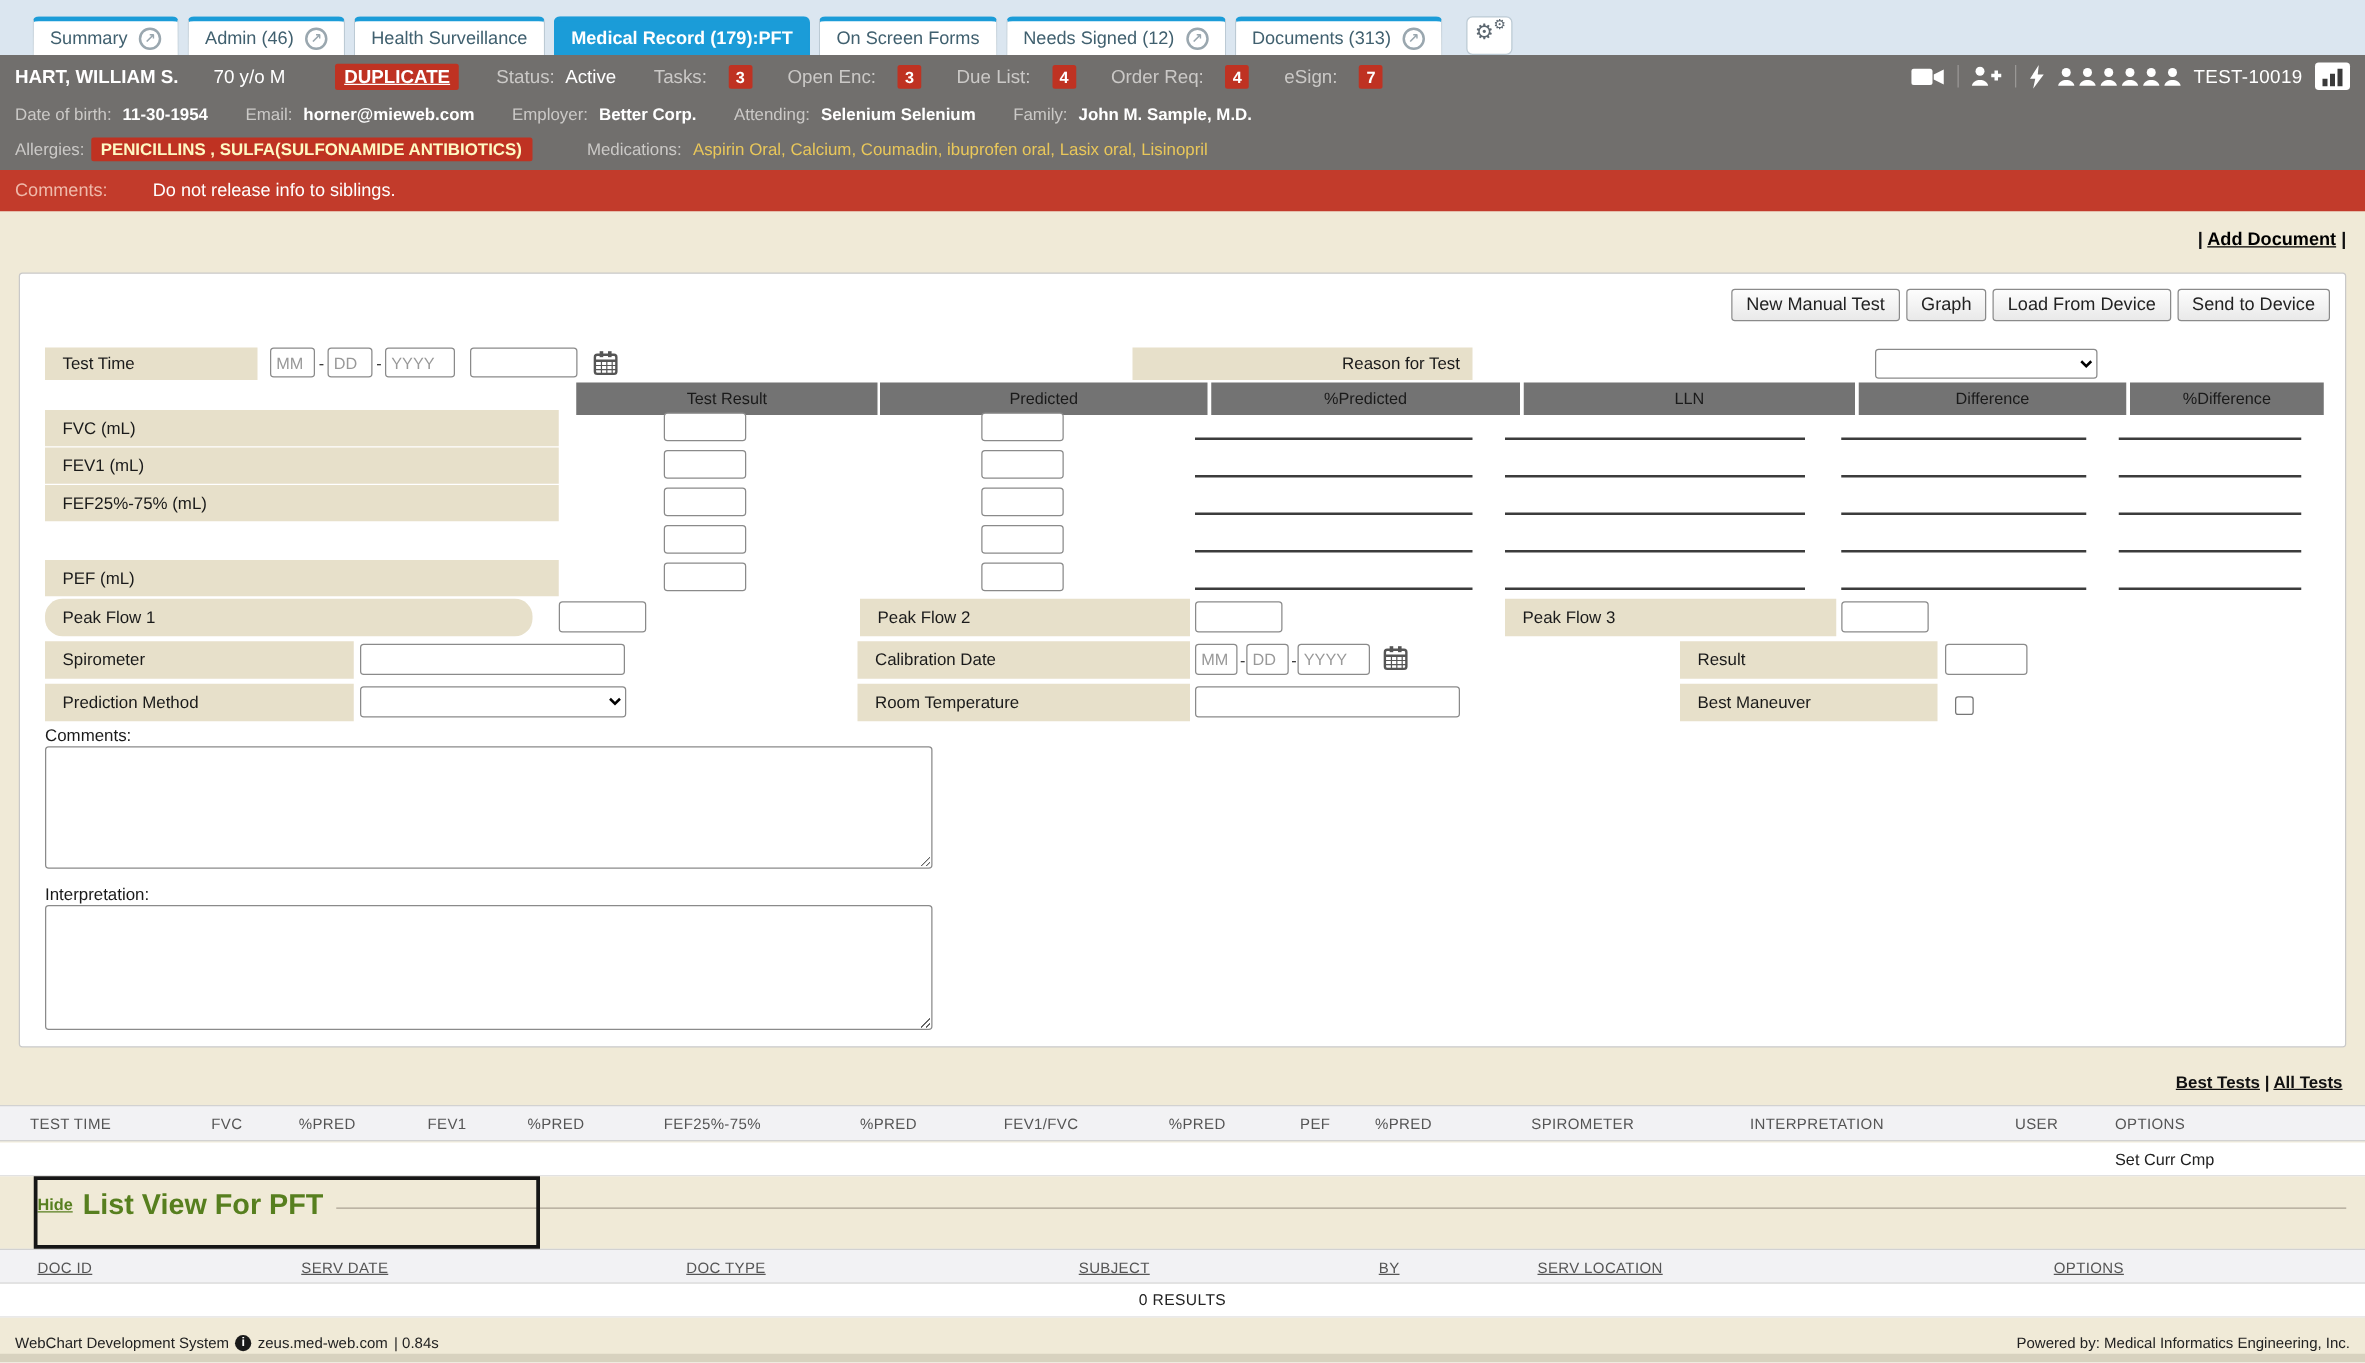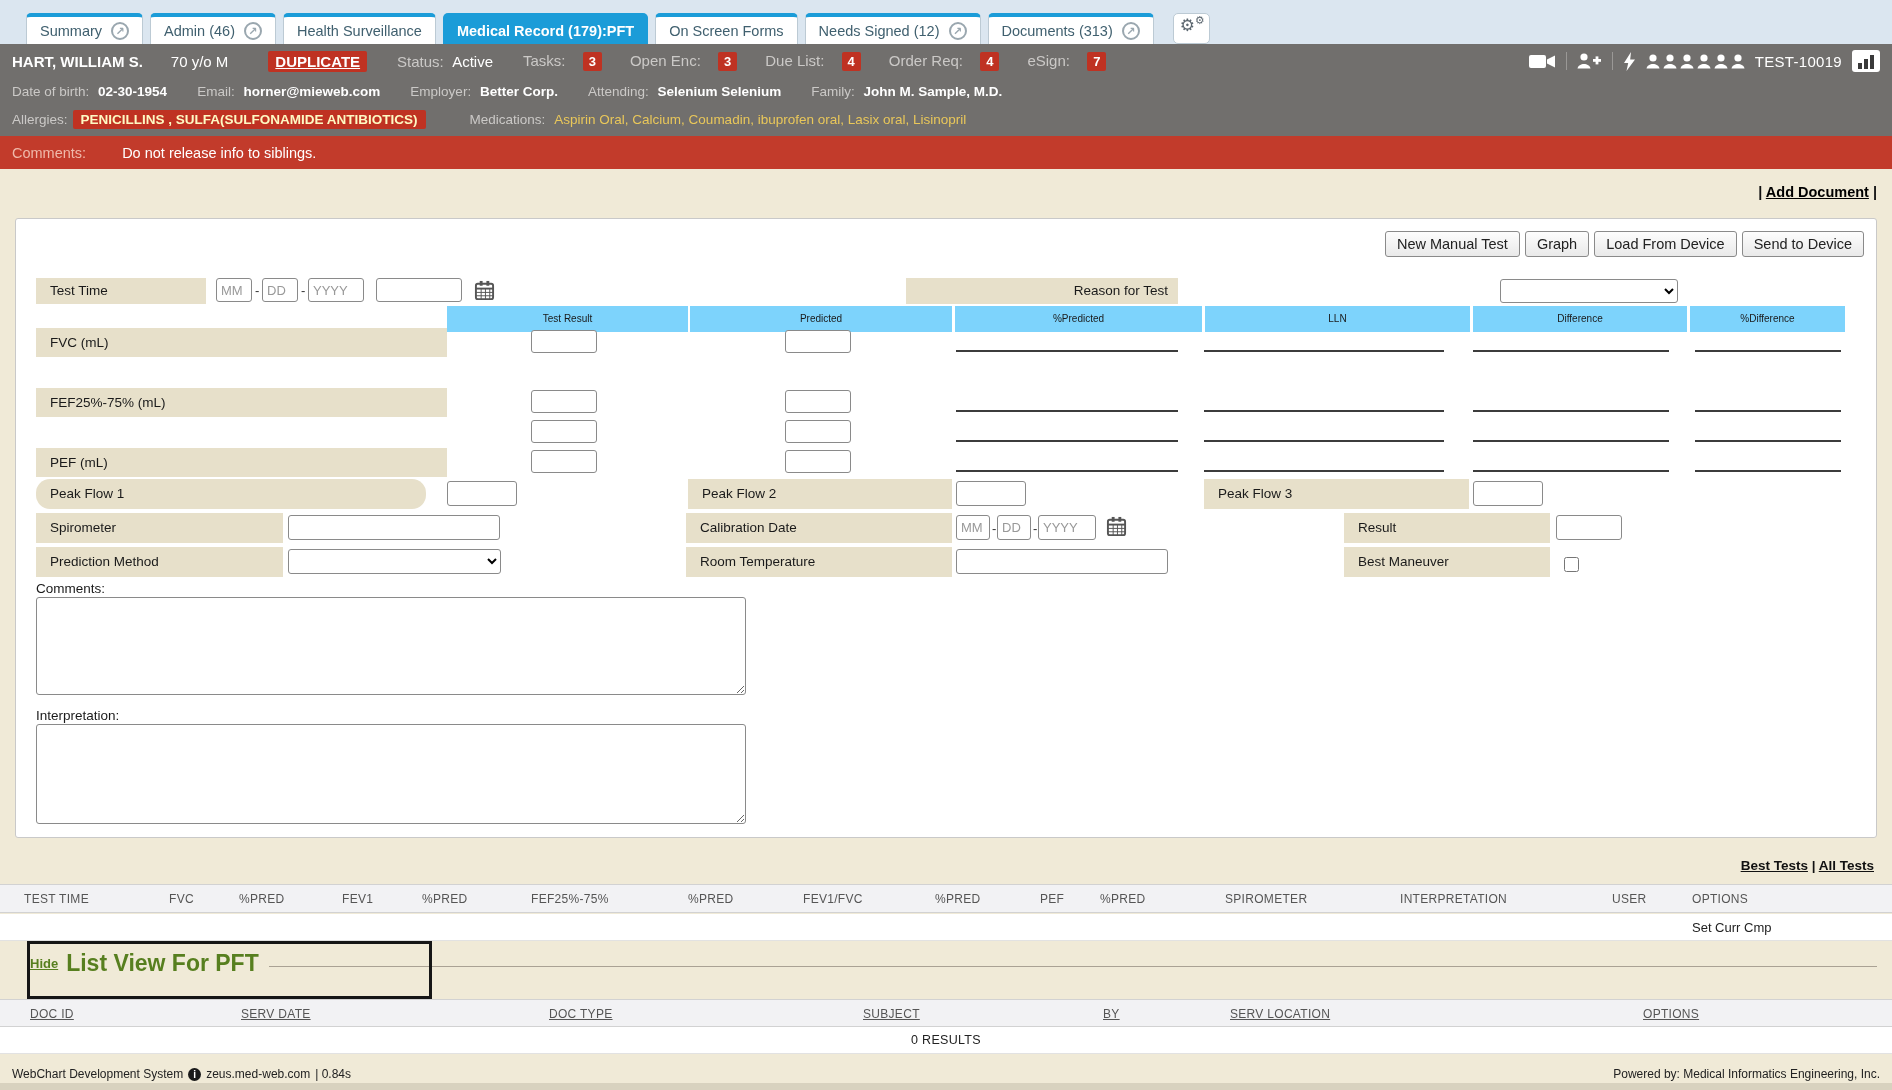--- a/index.html
+++ b/index.html
@@ -53,21 +53,21 @@
   .adddoc{position:absolute;top:184px;right:15px;font-size:14.5px;font-weight:bold;color:#111;}
   .adddoc a{color:#000000;text-decoration:underline;cursor:pointer;}
   
   .panel{position:absolute;left:15px;top:218px;width:1862px;height:620px;background:#fff;
     border:1px solid #c9c9c9;border-radius:3px;}
   .btnrow{position:absolute;top:12px;right:12px;display:flex;gap:5px;}
   .btn{font-size:14.5px;font-family:inherit;color:#222;background:linear-gradient(#fdfdfd,#e9e9e9);
     border:1px solid #8a8a8a;border-radius:3px;padding:4px 11px;cursor:pointer;white-space:nowrap;}
   .frow{position:absolute;left:0;right:0;}
   .lcell{position:absolute;background:#e7e0ca;font-size:13.5px;color:#1a1a1a;padding-left:14px;}
-  .ccell{position:absolute;background:#7dd3fc;font-size:10px;text-align:center;}
+  .ccell{position:absolute;background:#737373;font-size:13px;text-align:center;margin-left:14px;}
   .rcell{position:absolute;background:#e7e0ca;font-size:13.5px;text-align:right;padding-right:10px;}
   .inp{position:absolute;border:1px solid #8a8a8a;border-radius:3px;height:24px;font-size:13px;
     font-family:inherit;padding:0 4px;}
   .dateph::placeholder{color:#999;}
   .uline{position:absolute;border-top:2px solid #3c3c3c;height:0;}
   .dash{position:absolute;font-size:13px;color:#333;}
   .calbtn{position:absolute;background:none;border:none;padding:0;cursor:pointer;}
   select.inp{padding:0 2px;background:#fff;}
   .tlabel{position:absolute;font-size:13.5px;color:#1a1a1a;}
   textarea.tarea{position:absolute;border:1px solid #8a8a8a;border-radius:3px;font-family:inherit;
@@ -219,21 +219,21 @@
       <span class="chartbtn">
         <i style="height:6px"></i>
           <i style="height:10px"></i>
           <i style="height:14px"></i>
       </span>
     </span>
   </div>
   <div class="prow prow2">
     <span class="sp30">
       <span class="plabel">Date of birth:</span>
-      <span class="pval">02-30-1954</span>
+      <span class="pval">11-30-1954</span>
     </span>
     <span class="sp30">
       <span class="plabel">Email:</span>
       <span class="pval">horner@mieweb.com</span>
     </span>
     <span class="sp30">
       <span class="plabel">Employer:</span>
       <span class="pval">Better Corp.</span>
     </span>
     <span class="sp30">
@@ -302,20 +302,29 @@
     <div class="ccell" style="left:431px;width:241px;height:26px;line-height:26px;">Test Result</div>
     <div class="ccell" style="left:674px;width:262px;height:26px;line-height:26px;">Predicted</div>
     <div class="ccell" style="left:939px;width:247px;height:26px;line-height:26px;">%Predicted</div>
     <div class="ccell" style="left:1189px;width:265px;height:26px;line-height:26px;">LLN</div>
     <div class="ccell" style="left:1457px;width:214px;height:26px;line-height:26px;">Difference</div>
     <div class="ccell" style="left:1674px;width:155px;height:26px;line-height:26px;">%Difference</div>
   </div>
 
   <div class="frow" style="top:109px;height:29px;">
     <div class="lcell" style="left:20px;width:411px;height:29px;line-height:29px;">FVC (mL)</div>
+    <input class="inp" style="left: 515px; top: 2px; width: 66px; height: 23px;">
+    <input class="inp" style="left: 769px; top: 2px; width: 66px; height: 23px;">
+    <div class="uline" style="left:940px;width:222px;top:22px;"></div>
+    <div class="uline" style="left:1188px;width:240px;top:22px;"></div>
+    <div class="uline" style="left:1457px;width:196px;top:22px;"></div>
+    <div class="uline" style="left:1679px;width:146px;top:22px;"></div>
+  </div>
+  <div class="frow" style="top:139px;height:29px;">
+    <div class="lcell" style="left:20px;width:411px;height:29px;line-height:29px;">FEV1 (mL)</div>
     <input class="inp" style="left: 515px; top: 2px; width: 66px; height: 23px;">
     <input class="inp" style="left: 769px; top: 2px; width: 66px; height: 23px;">
     <div class="uline" style="left:940px;width:222px;top:22px;"></div>
     <div class="uline" style="left:1188px;width:240px;top:22px;"></div>
     <div class="uline" style="left:1457px;width:196px;top:22px;"></div>
     <div class="uline" style="left:1679px;width:146px;top:22px;"></div>
   </div>
   <div class="frow" style="top:169px;height:29px;">
     <div class="lcell" style="left:20px;width:411px;height:29px;line-height:29px;">FEF25%-75% (mL)</div>
     <input class="inp" style="left: 515px; top: 2px; width: 66px; height: 23px;">

